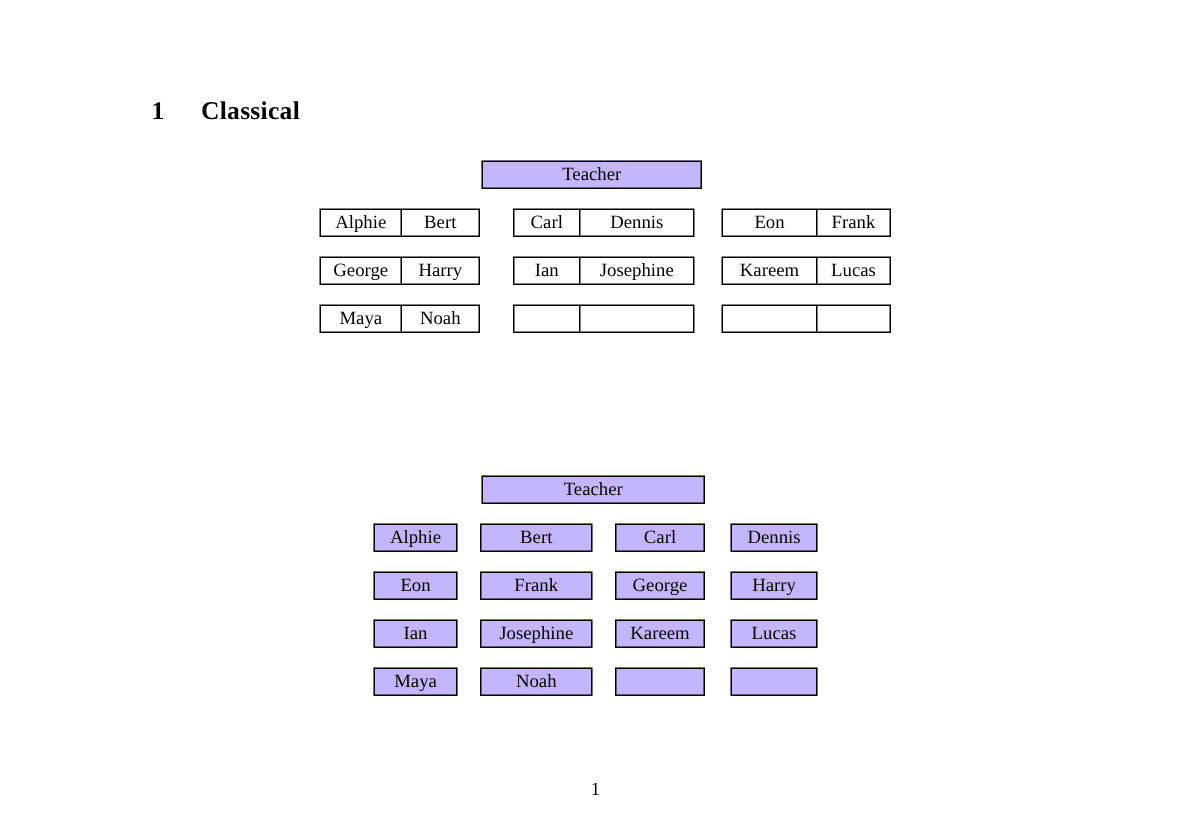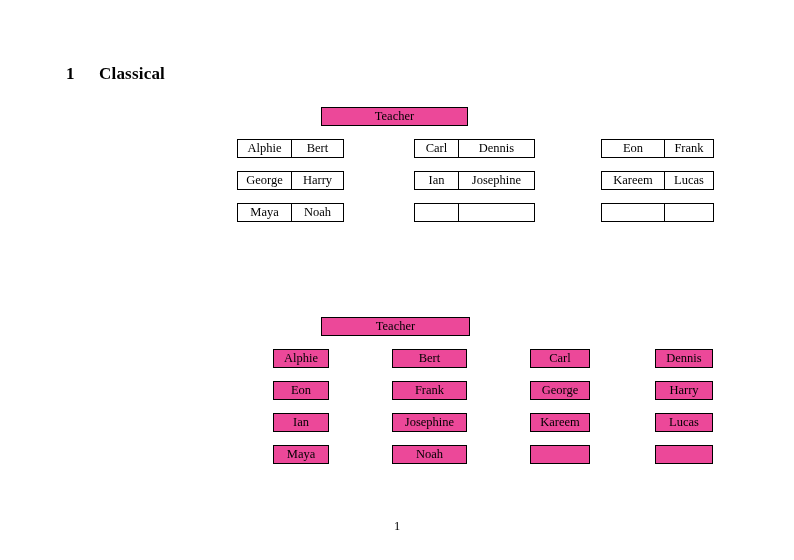--- a/index.html
+++ b/index.html
@@ -25,38 +25,38 @@
   }
 
   
   .section-heading {
     position: absolute;
     font-weight: bold;
     font-size: 17px;
     letter-spacing: 0.2px;
     white-space: nowrap;
     color: #000;
+    margin-left: 35px;
   }
   .section-heading .sec-num {
     display: inline-block;
     width: 33px;
   }
   .section-heading .sec-title {
     display: inline-block;
   }
 
   #heading-classical   { left: 66px; top: 64px; }
   #heading-distributed { left: 66px; top: 275px; }
 
   .boxrow {
     position: absolute;
     left: 0;
     display: flex;
     align-items: flex-start;
-    gap: 24px;
   }
 
   .cellgroup {
     display: flex;
     border: 1px solid #000;
     background: #fff;
     box-sizing: border-box;
     height: 19px;
   }
 
@@ -71,21 +71,21 @@
     color: #000;
   }
   .cell + .cell {
     border-left: 1px solid #000;
   }
 
   
   .boxsingle {
     box-sizing: border-box;
     border: 1px solid #000;
-    background: #ec4899;
+    background: #c4b5fd;
     height: 19px;
     line-height: 17px;
     text-align: center;
     font-size: 12.5px;
     white-space: nowrap;
     overflow: hidden;
     color: #000;
   }
 
   .spacer {

